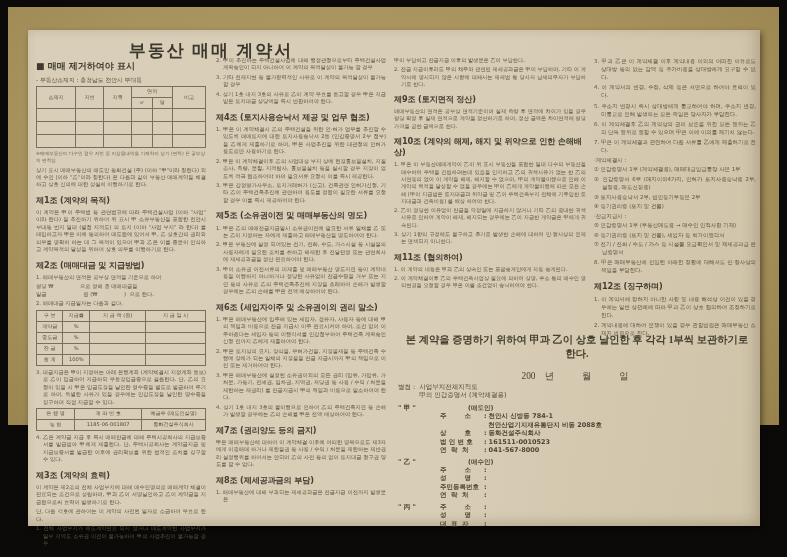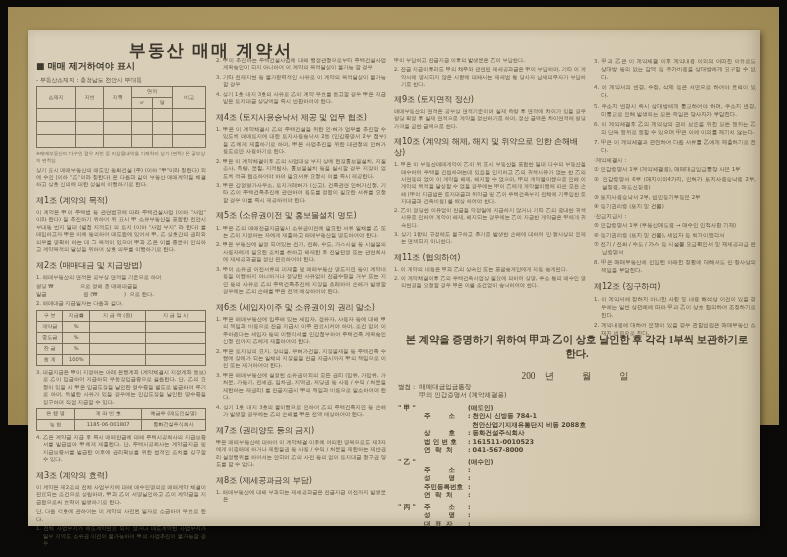--- a/index.html
+++ b/index.html
@@ -13,21 +13,21 @@
   .title{position:absolute;left:0;top:9px;width:366px;margin:0;text-align:center;
          font-family:"Liberation Serif","DejaVu Serif",serif;font-weight:600;
          font-size:17px;letter-spacing:2px;color:#3c372e;}
   .col{position:absolute;font-size:5.25px;line-height:1.42;color:#5b5242;}
   .c1{left:8px;top:30px;width:170px;}
   .c2{left:188px;top:27px;width:170px;}
   .c3{left:366px;top:27px;width:192px;font-size:5.2px;line-height:1.4;}
   .c4{left:566px;top:27px;width:162px;font-size:5.4px;line-height:1.5;}
   .b-h1{font-size:9px;font-weight:700;color:#3f392e;margin:0 0 3px;}
   .b-sub{font-size:5.8px;margin:0 0 2px;color:#564e3d;}
-  .b-h2{font-size:8.2px;font-weight:400;color:#423c30;margin:6px 0 2.5px;letter-spacing:-.2px;}
+  .b-h2{font-size:8.2px;font-weight:700;color:#423c30;margin:6px 0 2.5px;letter-spacing:-.2px;}
   .b-p{margin:0 0 2px;text-align:justify;}
   .b-li{margin:0 0 2px;padding-left:7px;text-indent:-7px;text-align:justify;}
   .b-li2{margin:0 0 1.5px;padding-left:8px;text-indent:-8px;text-align:justify;}
   .b-dot{margin:1px 0;}
   .b-note{font-size:4.6px;color:#6a6150;margin:1.5px 0 2.5px;}
   .b-pre{white-space:pre-wrap;margin:0 0 2px;}
   table.tb{border-collapse:collapse;width:100%;margin:2px 0 3px;table-layout:fixed;}
   table.tb th,table.tb td{border:1px solid #7a6f5a;font-weight:400;color:#564e3d;
          font-size:5.1px;text-align:center;padding:1px 1px;height:8px;overflow:hidden;}
   table.tb-prop td{height:10px;}
@@ -36,21 +36,21 @@
   .date-line{position:absolute;left:402px;top:340px;width:290px;text-align:center;
          font-family:"Liberation Serif","DejaVu Serif",serif;font-size:9.3px;color:#4a4332;white-space:pre;}
   .sig{position:absolute;left:370px;top:353px;width:216px;font-size:6.5px;line-height:1.3;color:#4d4534;}
   .attach{display:flex;margin-bottom:4px;}
   .attach-label{white-space:pre;margin-right:4px;}
   .party{display:flex;margin-bottom:3px;}
   .party-mark{width:26px;white-space:pre;font-weight:600;}
   .party-rows{flex:1;font-weight:bold;}
   .party-role{margin-left:44px;}
   .sig-row{white-space:pre;}
-  .sig-label{display:inline-block;white-space:pre;min-width:42px;}
+  .sig-label{display:inline-block;white-space:pre;min-width:42px;margin-left:16px;}
   .sig-colon{margin:0 2px;}
 </style>
 </head>
 <body>
 
 <div class="frame">
   <div class="paper">
     <h1 class="title">부동산 매매 계약서</h1>
     <div class="col c1">
         <div class="b-h1">■ 매매 제거하여야 표시</div>
@@ -159,21 +159,21 @@
         <div class="b-li">1. 전체 사업부지가 매도계약완료 되지 않거나 매도계약된 사업부지가 일부 지역도 소유권 이전이 불가능하여 甲의 사업추진이 불가능할 경우</div>
       </div>
     <div class="col c2">
         <div class="b-li">2. 甲이 추진하는 주택건설사업에 대해 행정관청으로부터 주택건설사업 계획승인이 되지 아니하여 이 계약의 목적달성이 불가능 할 경우</div>
         <div class="b-li">3. 기타 천재지변 등 불가항력적인 사유로 이 계약의 목적달성이 불가능 할 경우</div>
         <div class="b-li">4. 상기 1호 내지 3호의 사유로 乙이 계약 무효를 통고할 경우 甲은 지급받은 토지대금 상당액을 즉시 반환하여야 한다.</div>
         <div class="b-h2">제4조 (토지사용승낙서 제공 및 업무 협조)</div>
         <div class="b-li">1. 甲은 이 계약체결시 乙의 주택건설을 위한 인·허가 업무를 추진할 수 있도록 매매토지에 대한 토지사용승낙서 2통 (인감증명서 2부 첨부) 을 乙에게 제출하기로 하며, 甲은 사업추진을 위한 대관청의 인허가 용도로만 사용하기로 한다.</div>
         <div class="b-li">2. 甲은 이 계약체결이후 乙의 사업대상 부지 상에 현장홍보물설치, 지질조사, 측량, 분철, 지적탐사, 홍보물설치 등을 실시할 경우 지장이 없도록 적극 협조하여야 하며 필요서류 요청시 이를 즉시 제공한다.</div>
         <div class="b-li">3. 甲은 감정평가사무소, 토지거래허가 (신고), 건축관련 인허가신청, 기타 乙이 주택건축추진에 관련하여 용도를 정함이 필요한 서류를 요청할 경우 이를 즉시 제공하여야 한다.</div>
-        <div class="b-h2">제5조 (소유권이전 및 홍보물설치 명도)</div>
+        <div class="b-h2">제5조 (소유권이전 및 매매부동산의 명도)</div>
         <div class="b-li">1. 甲은 乙의 매매잔금지급일시 소유권이전에 필요한 서류 일체를 乙 또는 乙이 지정하는 자에게 제출하고 매매부동산을 명도하여야 한다.</div>
         <div class="b-li">2. 甲은 부동산에 설정 되어있는 전기, 전화, 수도, 가스시설 등 시설물의 사용자에게 필요한 조치를 취하고 해제한 후 전달완정 또는 관련회사에 제세공과금을 정산 완료하여야 한다.</div>
         <div class="b-li">3. 甲이 소유권 이전서류의 미제출 및 매매부동산 명도지연 등이 계약내용을 이행하지 아니하거나 정당한 사유없이 잔금수령을 거부 또는 지연 등의 사유로 乙의 주택건축추진에 지장을 초래하여 손해가 발생할 경우에는 乙의 손해를 甲은 전액 배상하여야 한다.</div>
         <div class="b-h2">제6조 (세입자이주 및 소유권이외 권리 말소)</div>
         <div class="b-li">1. 甲은 매매부동산에 입주해 있는 세입자, 점유자, 사용자 등에 대해 甲의 책임과 비용으로 잔금 지급시 이주 완료시켜야 하며, 조건 없이 이주하겠다는 세입자 등의 이행각서를 인감첨부하여 주택건축 계획승인 신청 전까지 乙에게 제출하여야 한다.</div>
         <div class="b-li">2. 甲은 토지상의 묘지, 장식물, 무허가건물, 지장물제물 등 주택건축 수행에 장애가 되는 일체의 지장물을 잔금 지급시까지 甲의 책임으로 이전 또는 제거하여야 한다.</div>
         <div class="b-li">3. 甲은 매매부동산에 설정된 소유권이외의 모든 권리 (압류, 가압류, 가처분, 가등기, 전세권, 임차권, 지역권, 저당권 등 사용 / 수익 / 처분을 제한하는 제권리) 를 잔금지급시 甲의 책임과 비용으로 말소하여야 한다.</div>
         <div class="b-li">4. 상기 1호 내지 3호의 불이행으로 인하여 乙의 주택건축지연 등 손해가 발생할 경우에는 乙의 손해를 甲은 전액 배상하여야 한다.</div>
         <div class="b-h2">제7조 (권리양도 등의 금지)</div>
         <div class="b-p">甲은 매매부동산에 대하여 이 계약체결 이후에 어떠한 명목으로도 제3자에게 이중매매 하거나 제한물권 등 사용 / 수익 / 처분을 제한하는 제반권리 설정행위를 하여서는 안되며 乙의 사전 동의 없이 토지대금 청구권 양도를 할 수 없다.</div>
@@ -212,21 +212,21 @@
         <div class="b-h2">제12조 (징구하며)</div>
         <div class="b-li">1. 이 계약서에 정하지 아니한 사항 및 내용 해석상 이견이 있을 경우에는 일반 상관례에 따라 甲과 乙이 상호 협의하여 조정하기로 한다.</div>
         <div class="b-li">2. 계약내용에 대하여 분쟁이 있을 경우 관할법원은 매매부동산 소재지 법원으로 한다.</div>
       </div>
     <div class="statement">본 계약을 증명하기 위하여 甲과 乙이 상호 날인한 후 각각 1부씩 보관하기로 한다.</div>
     <div class="date-line">200    년            월            일</div>
     <div class="sig">
       <div class="attach">
         <span class="attach-label">별첨 :</span>
         <div class="attach-lines">
-            <div>매매대금입금통장</div>
+            <div>사업부지전체지적도</div>
             <div>甲의 인감증명서 (계약체결용)</div>
           </div>
       </div>
       <div id="parties">
           <div class="party">
             <span class="party-mark">" 甲 "</span>
             <div class="party-rows">
               <div class="party-role">(매도인)</div>
               <div class="sig-row"><span class="sig-label">주        소</span><span class="sig-colon">:</span><span class="sig-value">천안시 신방동 784-1</span></div>
               <div class="sig-row"><span class="sig-label"></span><span class="sig-colon"> </span><span class="sig-value">천안산업기지재유통단지 비동 2088호</span></div>

